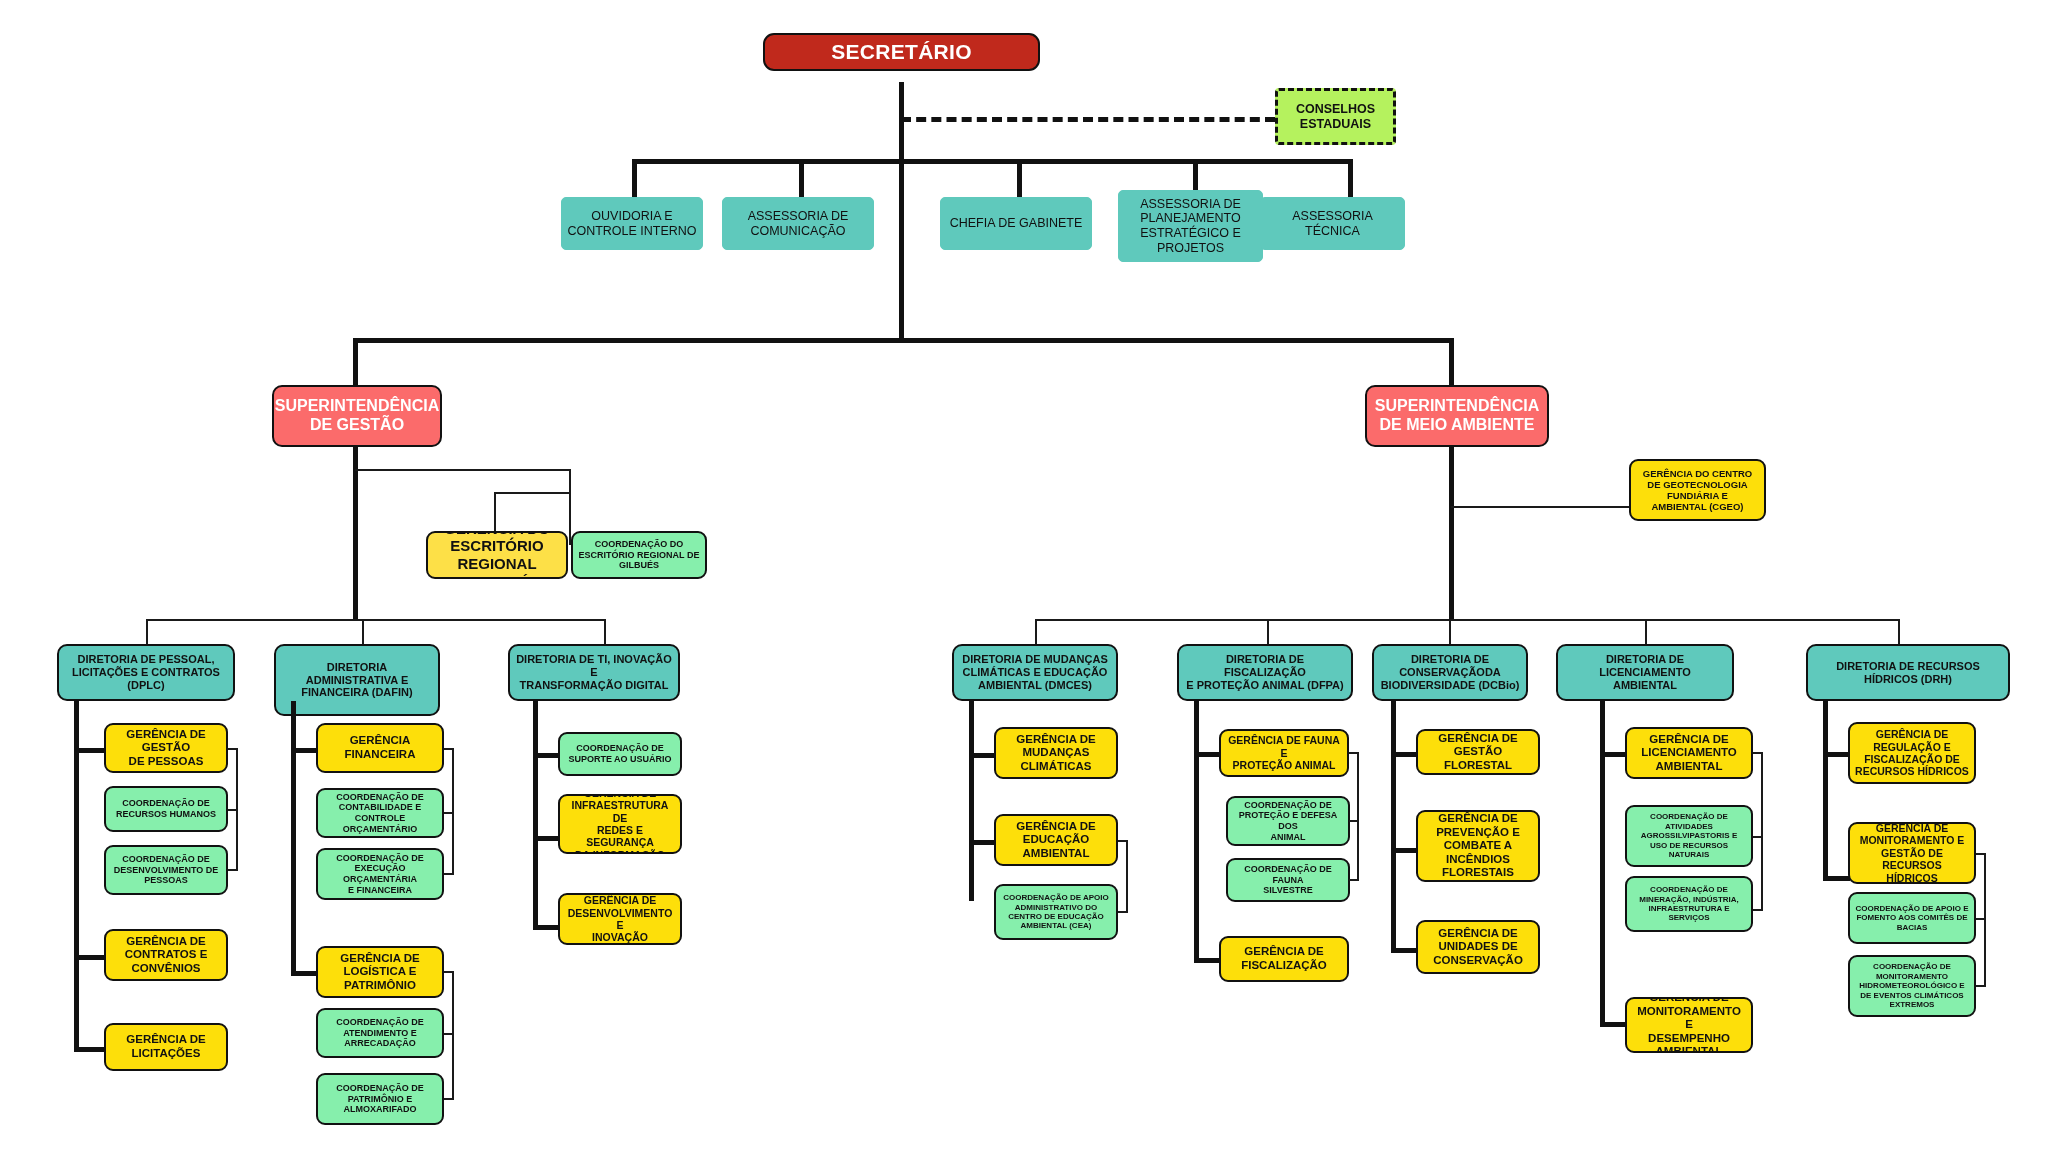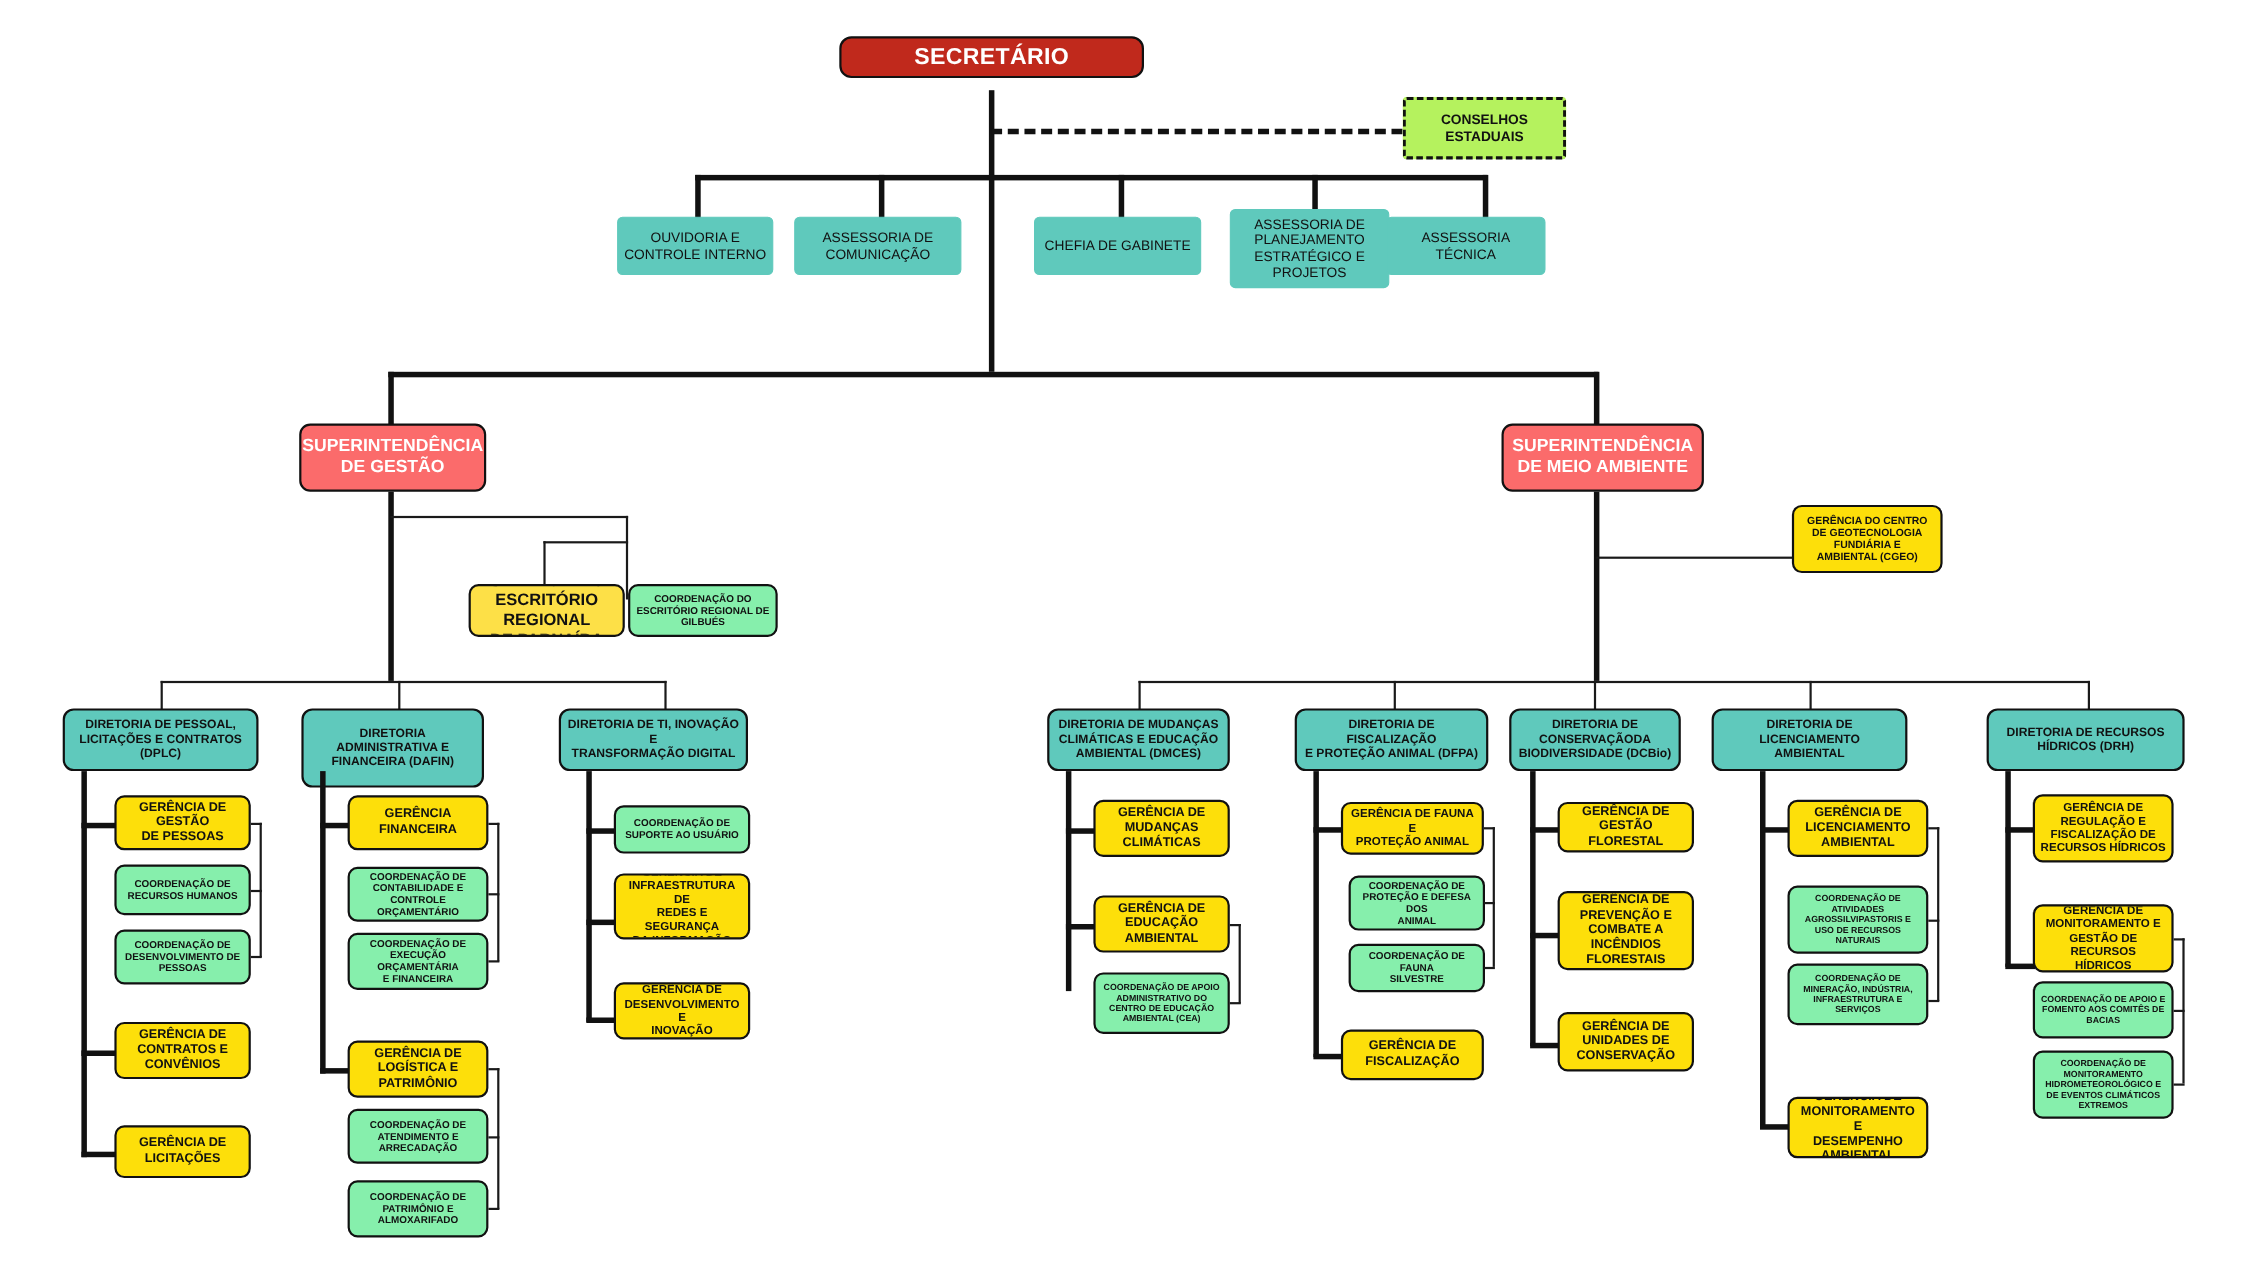--- a/index.html
+++ b/index.html
@@ -79,21 +79,21 @@
 </head>
 <body>
 
 <div id="canvas">
 
   <div class="node n-sec" style="left:763px; top:33px; width:277px; height:38px;">SECRETÁRIO</div>
 
   <div class="ln thick-v" style="left:899px; top:82px; height:256px;"></div>
 
   <div class="dash" style="left:901px; top:117px; width:374px;"></div>
-  <div class="node n-cons" style="left:1275px; top:88px; width:149px; height:57px;">CONSELHOS
+  <div class="node n-cons" style="left:1275px; top:88px; width:121px; height:57px;">CONSELHOS
 ESTADUAIS</div>
 
   <div class="ln thick-h" style="left:632px; top:159px; width:720px;"></div>
   <div class="ln thick-v" style="left:632px; top:159px; height:47px;"></div>
   <div class="ln thick-v" style="left:799px; top:159px; height:47px;"></div>
   <div class="ln thick-v" style="left:1017px; top:159px; height:47px;"></div>
   <div class="ln thick-v" style="left:1193px; top:159px; height:47px;"></div>
   <div class="ln thick-v" style="left:1348px; top:159px; height:47px;"></div>
 
   <div class="node n-staff" style="left:561px; top:197px; width:142px; height:53px;">OUVIDORIA E
@@ -227,21 +227,21 @@
   <div class="node n-dir" style="left:1177px; top:644px; width:176px; height:57px;">DIRETORIA DE FISCALIZAÇÃO
 E PROTEÇÃO ANIMAL (DFPA)</div>
   <div class="node n-dir" style="left:952px; top:644px; width:166px; height:57px;">DIRETORIA DE MUDANÇAS
 CLIMÁTICAS E EDUCAÇÃO
 AMBIENTAL (DMCES)</div>
   <div class="node n-dir" style="left:1372px; top:644px; width:156px; height:57px;">DIRETORIA DE
 CONSERVAÇÃODA
 BIODIVERSIDADE (DCBio)</div>
   <div class="node n-dir" style="left:1556px; top:644px; width:178px; height:57px;">DIRETORIA DE LICENCIAMENTO
 AMBIENTAL</div>
-  <div class="node n-dir" style="left:1806px; top:644px; width:180px; height:57px;">DIRETORIA DE RECURSOS
+  <div class="node n-dir" style="left:1806px; top:644px; width:204px; height:57px;">DIRETORIA DE RECURSOS
 HÍDRICOS (DRH)</div>
 
   <div class="ln thick-v" style="left:969px; top:701px; height:200px;"></div>
   <div class="ln thick-h" style="left:969px; top:753px; width:27px;"></div>
   <div class="ln thick-h" style="left:969px; top:840px; width:27px;"></div>
 
   <div class="node n-ger" style="left:994px; top:727px; width:124px; height:52px;">GERÊNCIA DE
 MUDANÇAS
 CLIMÁTICAS</div>
   <div class="node n-ger" style="left:994px; top:814px; width:124px; height:52px;">GERÊNCIA DE

